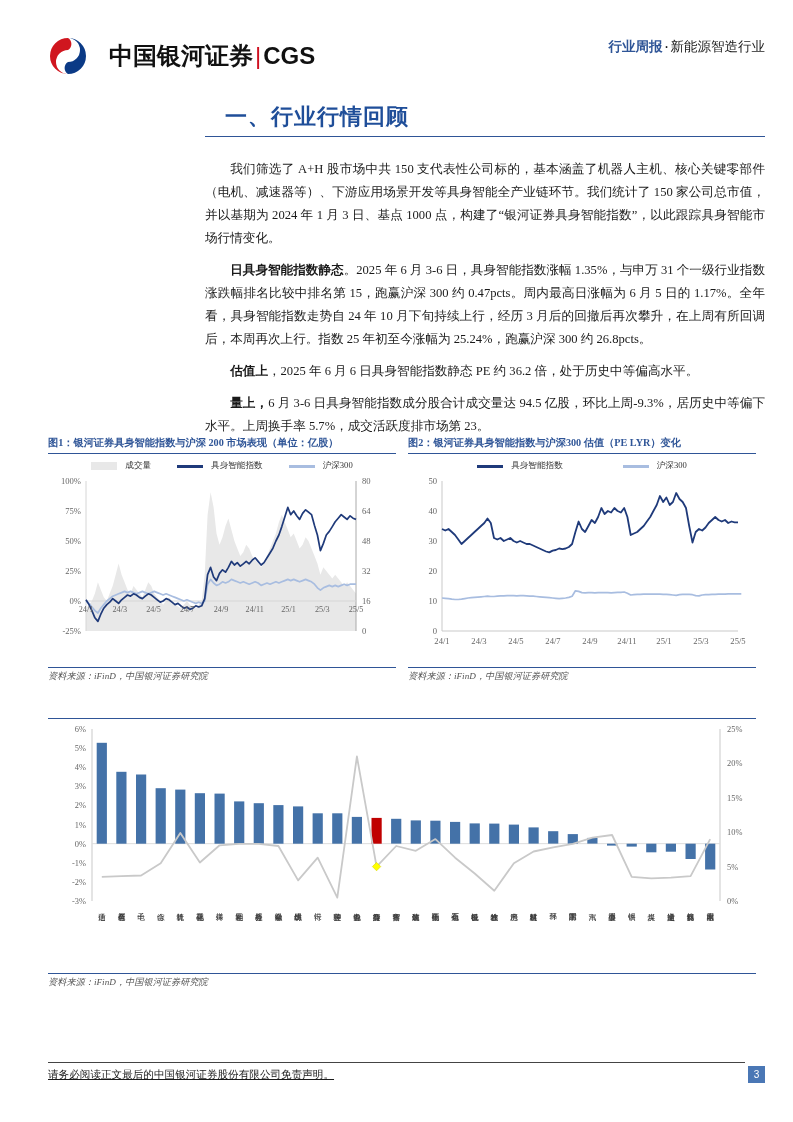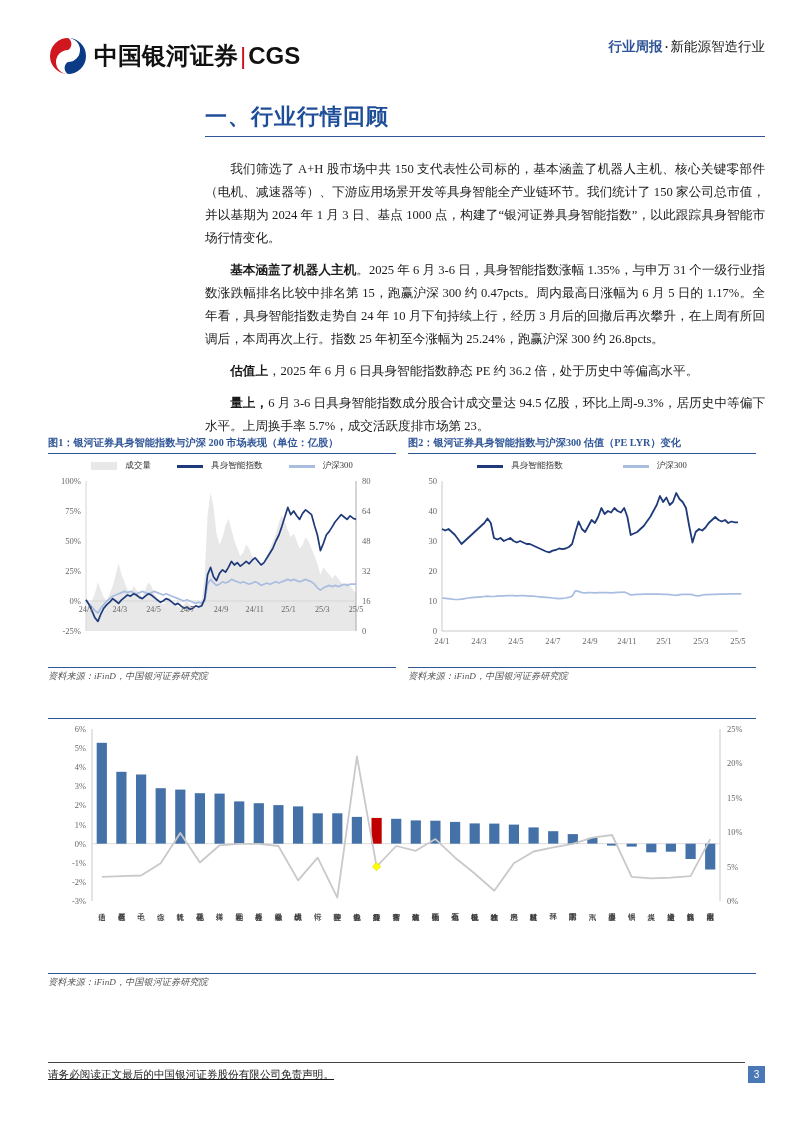--- a/index.html
+++ b/index.html
@@ -13,21 +13,21 @@
     overflow: hidden;
   }
   .page { position:relative; width:793px; height:1122px; padding: 0; }
 
   
   .header {
     position:absolute; left:0; top:0; width:793px; height:92px;
   }
   .logo-wrap {
     position:absolute; left:48px; top:36px;
-    display:flex; align-items:center; gap:6px;
+    display:flex; align-items:center; gap:21px;
   }
   .logo-mark { width:40px; height:40px; position:relative; flex:none; }
   .logo-text {
     font-family:"Liberation Sans", sans-serif;
     font-weight:bold; font-size:24px; color:#111; letter-spacing:0px;
     white-space:nowrap; line-height:1;
   }
   .logo-sep { color:#cf1020; font-weight:400; margin:0 2px; font-size:24px; }
   .hdr-right {
     position:absolute; right:28px; top:38px;
@@ -37,21 +37,21 @@
   .hdr-right .blue { color:#2f5597; font-weight:bold; }
   .hdr-right .dark { color:#1a1a1a; }
 
   
   .sec-head {
     position:absolute; left:205px; top:104px; width:560px;
   }
   .sec-title {
     font-family:"Liberation Serif", serif;
     font-size:22px; font-weight:bold; color:#1f4e99;
-    letter-spacing:1px; line-height:1.2;
+    letter-spacing:1px; line-height:1.2;margin-left:20px;
   }
   .sec-rule { margin-top:6px; border-top:1.6px solid #2f5597; width:560px; }
 
   
   .body-col { position:absolute; left:205px; top:150px; width:560px; }
   .para {
     font-size:12.6px; line-height:23px; color:#1a1a1a;
     text-align:justify; text-justify:inter-ideograph;
     text-indent:2em; margin:8px 0 9px 0;
     font-family:"Liberation Serif", "DejaVu Serif", serif;
@@ -135,21 +135,21 @@
   <div class="sec-head">
     <div class="sec-title">一、行业行情回顾</div>
     <div class="sec-rule"></div>
   </div>
 
   <div class="body-col">
     <p class="para">
       <span>我们筛选了 A+H 股市场中共 150 支代表性公司标的，基本涵盖了机器人主机、核心关键零部件（电机、减速器等）、下游应用场景开发等具身智能全产业链环节。我们统计了 150 家公司总市值，并以基期为 2024 年 1 月 3 日、基点 1000 点，构建了“银河证券具身智能指数”，以此跟踪具身智能市场行情变化。</span>
     </p>
     <p class="para">
-      <b>基本涵盖了机器人主机</b><span>。2025 年 6 月 3-6 日，具身智能指数涨幅 1.35%，与申万 31 个一级行业指数涨跌幅排名比较中排名第 15，跑赢沪深 300 约 0.47pcts。周内最高日涨幅为 6 月 5 日的 1.17%。全年看，具身智能指数走势自 24 年 10 月下旬持续上行，经历 3 月后的回撤后再次攀升，在上周有所回调后，本周再次上行。指数 25 年初至今涨幅为 25.24%，跑赢沪深 300 约 26.8pcts。</span>
+      <b>日具身智能指数静态</b><span>。2025 年 6 月 3-6 日，具身智能指数涨幅 1.35%，与申万 31 个一级行业指数涨跌幅排名比较中排名第 15，跑赢沪深 300 约 0.47pcts。周内最高日涨幅为 6 月 5 日的 1.17%。全年看，具身智能指数走势自 24 年 10 月下旬持续上行，经历 3 月后的回撤后再次攀升，在上周有所回调后，本周再次上行。指数 25 年初至今涨幅为 25.24%，跑赢沪深 300 约 26.8pcts。</span>
     </p>
     <p class="para">
       <b>估值上</b><span>，2025 年 6 月 6 日具身智能指数静态 PE 约 36.2 倍，处于历史中等偏高水平。</span>
     </p>
     <p class="para">
       <b>量上，</b><span>6 月 3-6 日具身智能指数成分股合计成交量达 94.5 亿股，环比上周-9.3%，居历史中等偏下水平。上周换手率 5.7%，成交活跃度排市场第 23。</span>
     </p>
   </div>
 
   <div class="exhibit" style="left:48px; top:436px; width:348px;">

